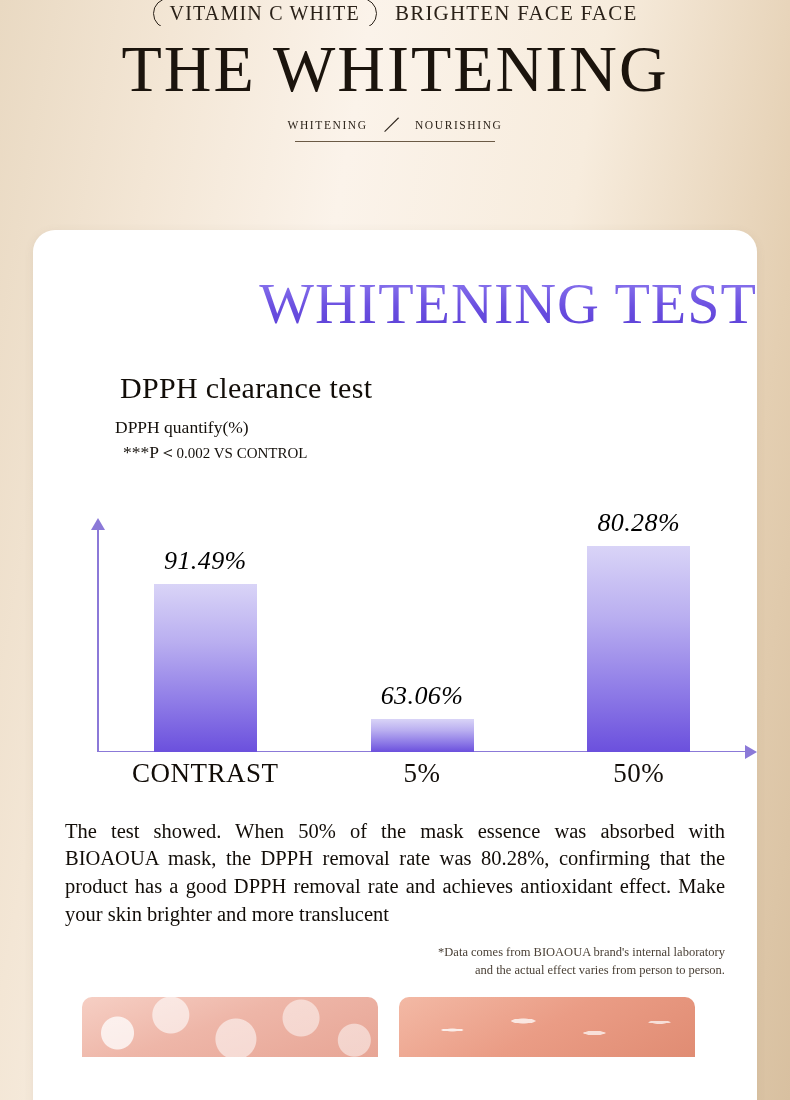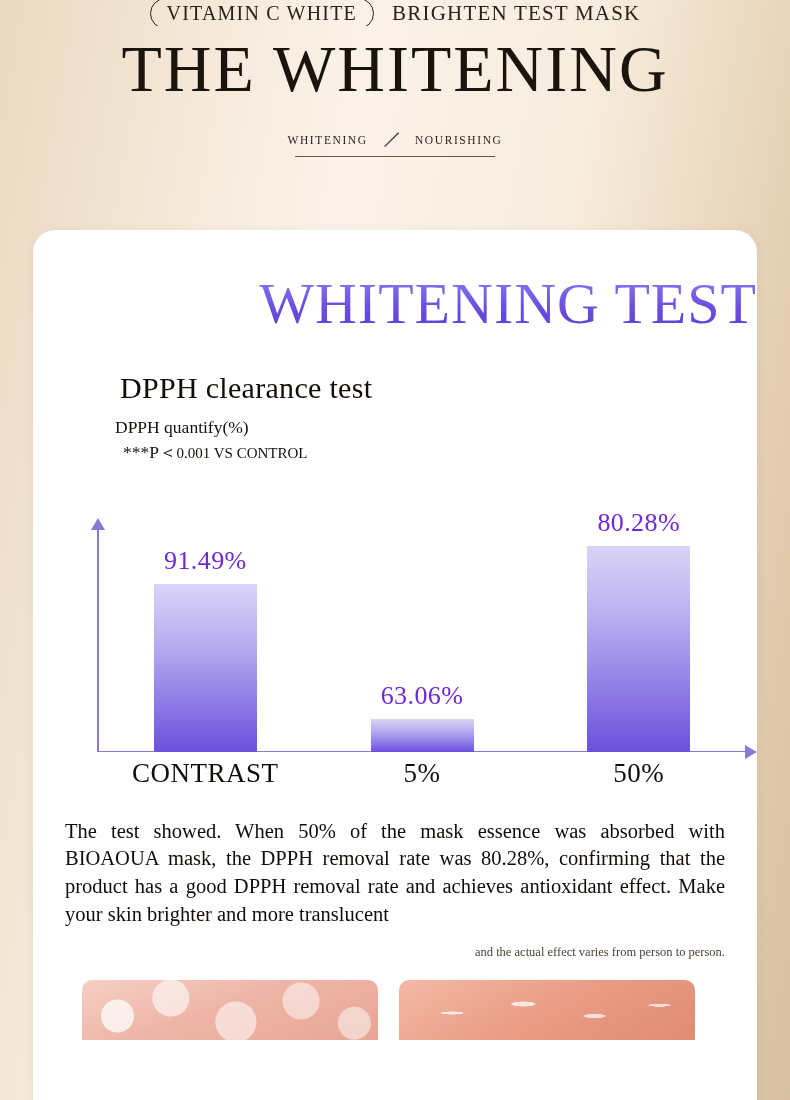--- a/index.html
+++ b/index.html
@@ -48,21 +48,21 @@
   .big-title {
     font-family: "Liberation Serif", serif;
     font-size: 66px;
     letter-spacing: 2px;
     color: #1b140d;
     margin: 8px 0 0;
     line-height: 1.05;
     font-weight: 400;
   }
   .subline {
-    margin: 28px auto 0;
+    margin: 13px auto 0;
     width: 200px;
     display: flex;
     align-items: center;
     justify-content: space-between;
     gap: 4px;
     position: relative;
     width: 215px;
   }
   .subline .sw {
     font-size: 11.5px;
@@ -186,23 +186,24 @@
     flex: 1 1 0;
     height: 100%;
     display: flex;
     flex-direction: column;
     justify-content: flex-end;
     align-items: center;
     position: relative;
   }
   .bar-val {
     font-size: 26px;
-    color: #6d28d9;
+    color: #000000;
     margin-bottom: 8px;
     letter-spacing: 0.4px;
+    font-style: italic;
   }
   .bar {
     width: 103px;
     background: linear-gradient(180deg, #d9d4f7 0%, #b9aef0 35%, #8f7ce7 70%, #6b50dd 100%);
   }
   .x-labels {
     position: absolute;
     left: 64px;
     top: 288px;
     width: 650px;
@@ -262,21 +263,21 @@
       radial-gradient(ellipse at 88% 42%, rgba(255,255,255,0.7) 0 10px, rgba(255,255,255,0) 12px),
       linear-gradient(150deg, #f3b9a5 0%, #ea9c85 50%, #e08c73 100%);
   }
 </style>
 </head>
 <body>
 
 <div class="header">
   <div class="kicker">
     <span class="pill">VITAMIN C WHITE</span>
-    <span class="plain">BRIGHTEN TEST MASK</span>
+    <span class="plain">BRIGHTEN FACE FACE</span>
   </div>
   <h1 class="big-title">THE WHITENING</h1>
   <div class="subline">
     <span class="sw">WHITENING</span>
     <span class="slash">╱</span>
     <span class="sw">NOURISHING</span>
   </div>
   <div class="rule"></div>
 </div>
 
@@ -284,21 +285,21 @@
 
   <div class="card-title">WHITENING TEST</div>
 
   <div class="chart-head">
     <div class="h2">DPPH clearance test</div>
   </div>
 
   <div class="axis-note">
     <span>DPPH quantify(%)</span>
     <span class="l2">
-      <span>***P</span><span>＜</span><span class="small">0.001 VS CONTROL</span>
+      <span>***P</span><span>＜</span><span class="small">0.002 VS CONTROL</span>
     </span>
   </div>
 
   <div class="chart">
     <div class="y-arrow"></div>
     <div class="y-axis"></div>
     <div class="x-axis"></div>
     <div class="x-arrow"></div>
 
     <div class="bars">
@@ -319,20 +320,21 @@
     <div class="x-labels">
       <div>CONTRAST</div>
       <div>5%</div>
       <div>50%</div>
     </div>
   </div>
 
   <p class="para">The test showed. When 50% of the mask essence was absorbed with BIOAOUA mask, the DPPH removal rate was 80.28%, confirming that the product has a good DPPH removal rate and achieves antioxidant effect. Make your skin brighter and more translucent</p>
 
   <div class="footnote">
+    <div>*Data comes from BIOAOUA brand's internal laboratory</div>
     <div>and the actual effect varies from person to person.</div>
   </div>
 
   <div class="photos">
     <div class="photo photo-a"></div>
     <div class="photo photo-b"></div>
   </div>
 
 </div>
 

